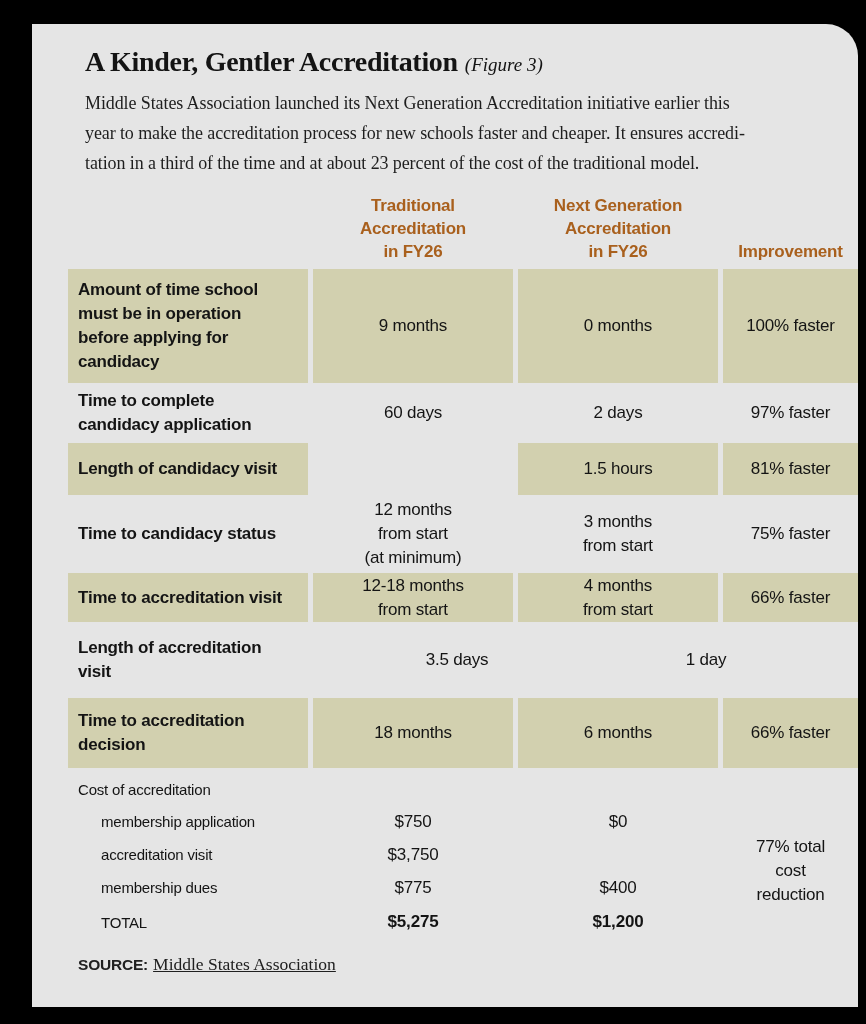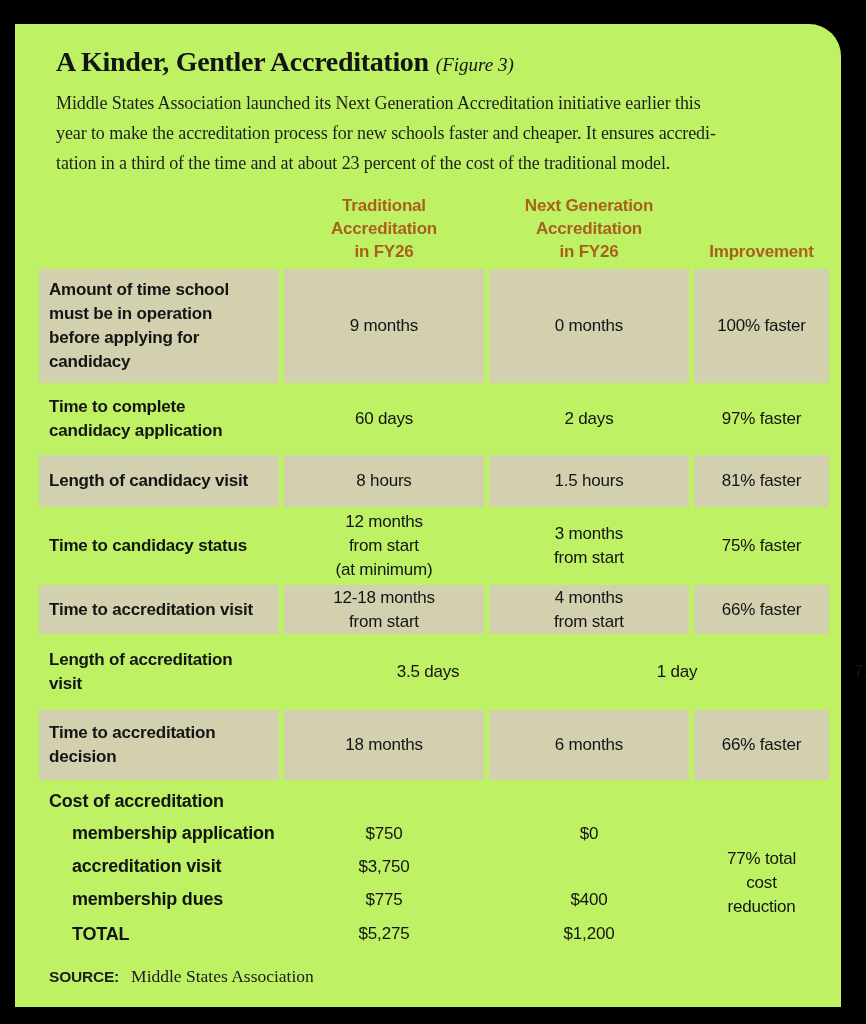--- a/index.html
+++ b/index.html
@@ -5,26 +5,26 @@
   html,body{margin:0;padding:0;}
   body{
     width:866px;height:1024px;
     background:#000000;
     position:relative;
     overflow:hidden;
     font-family:"Liberation Sans","DejaVu Sans",sans-serif;
   }
   .card{
     position:absolute;
-    left:15px;top:24px;
+    left:32px;top:24px;
     width:826px;height:983px;
-    background:#bef264;
+    background:#e5e5e5;
     border-top-right-radius:32px;
     box-sizing:border-box;
-    padding:0 24px;
+    padding:0 36px;
   }
   
   .head-block{margin:20px 17px 0 17px;}
   .fig-title{
     font-family:"Liberation Serif","DejaVu Serif",serif;
     font-weight:bold;
     font-size:28px;
     line-height:36px;
     color:#141414;
     letter-spacing:-0.3px;
@@ -93,48 +93,48 @@
     font-size:17px;
     line-height:24px;
     letter-spacing:-0.2px;
     color:#141414;
     white-space:pre-line;
   }
   .trow .v1{grid-column:3;}
   .trow .v2{grid-column:5;}
   .trow .v3{grid-column:7;}
   .trow.shaded .cell{background:#d2d0af;}
-  .r1{height:114px;}.r2{height:72px;}.r3{height:52px;}.r4{height:78px;}
+  .r1{height:114px;}.r2{height:60px;}.r3{height:52px;}.r4{height:78px;}
   .r5{height:49px;}.r6{height:76px;gap:22px;}.r7{height:70px;}
   
   .cost{
     margin-top:5px;
     display:grid;
     grid-template-columns:240px 5px 200px 5px 200px 5px 135px;
     grid-template-rows:32px 33px 33px 33px 36px;
   }
   .cost .c-label{
     grid-column:1;
     display:flex;align-items:center;
     padding-left:10px;
-    font-weight:bold;
-    font-size:18px;
+    font-weight:normal;
+    font-size:15px;
     letter-spacing:-0.2px;
     color:#141414;
     box-sizing:border-box;
   }
   .cost .c-label.indent{padding-left:33px;}
   .cost .c-val{
     display:flex;align-items:center;justify-content:center;
     text-align:center;
     font-size:17px;
     letter-spacing:-0.2px;
     color:#141414;
   }
-  .cost .bold{font-weight:normal;}
+  .cost .bold{font-weight:bold;}
   .cost .imp{
     grid-column:7;
     grid-row:3/5;
     display:flex;align-items:center;justify-content:center;
     text-align:center;
     font-size:17px;
     line-height:24px;
     letter-spacing:-0.2px;
     color:#141414;
     white-space:pre-line;
@@ -146,21 +146,22 @@
     color:#202020;
   }
   .source .src-label{
     font-weight:bold;
     letter-spacing:-0.2px;
     font-family:"Liberation Sans","DejaVu Sans",sans-serif;
   }
   .source .src-text{
     font-family:"Liberation Serif","DejaVu Serif",serif;
     font-size:17.5px;
-    margin-left:12px;
+    margin-left:5px;
+    text-decoration:underline;
   }
 </style>
 </head>
 <body>
 
 <div class="card">
 
   <div class="head-block">
     <div>
       <span class="fig-title">A Kinder, Gentler Accreditation</span><span class="fig-label">(Figure 3)</span>
@@ -195,21 +196,20 @@
     <div class="trow r2">
       <div class="cell label">Time to complete
 candidacy application</div>
       <div class="cell val v1">60 days</div>
       <div class="cell val v2">2 days</div>
       <div class="cell val v3">97% faster</div>
     </div>
 
     <div class="trow shaded r3">
       <div class="cell label">Length of candidacy visit</div>
-      <div class="cell val v1">8 hours</div>
       <div class="cell val v2">1.5 hours</div>
       <div class="cell val v3">81% faster</div>
     </div>
 
     <div class="trow r4">
       <div class="cell label">Time to candidacy status</div>
       <div class="cell val v1">12 months
 from start
 (at minimum)</div>
       <div class="cell val v2">3 months

